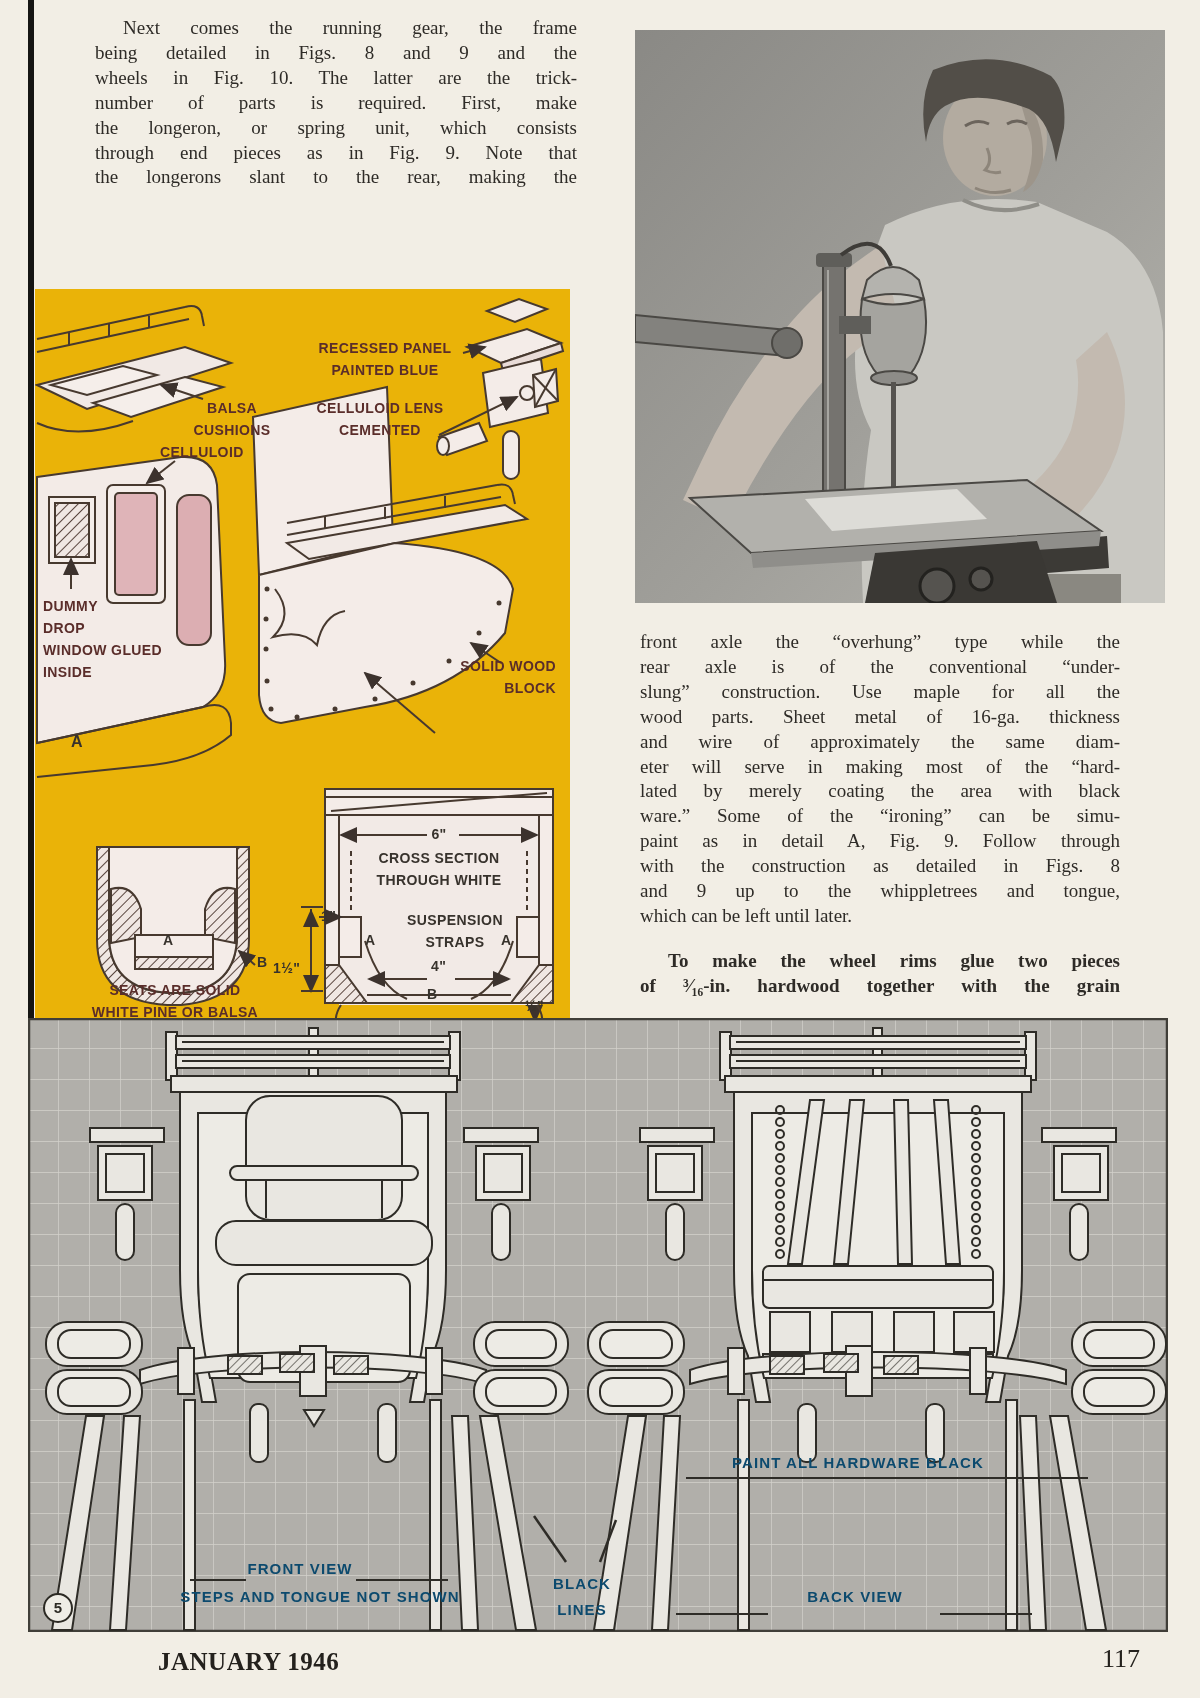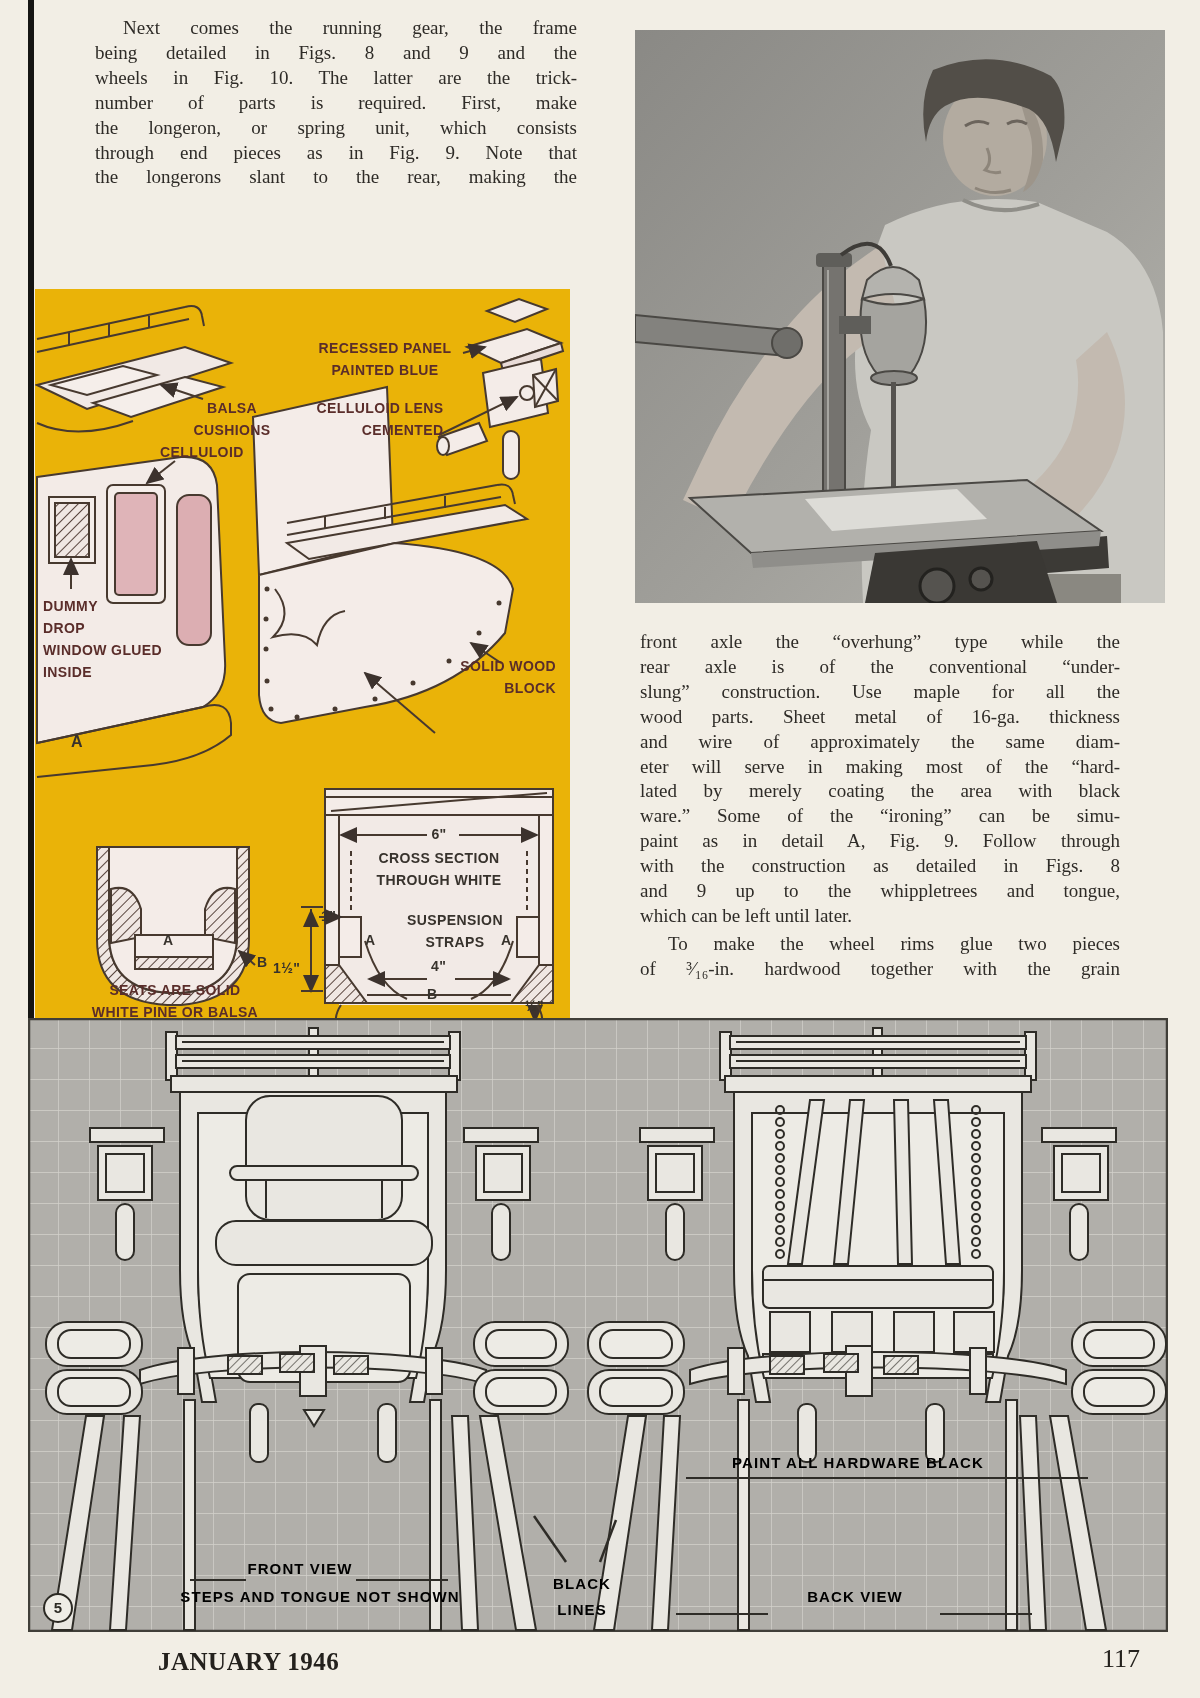--- a/index.html
+++ b/index.html
@@ -8,21 +8,21 @@
     background:#f2eee5;overflow:hidden;
     font-family:"Liberation Serif",serif;color:#2e2b27;
   }
   .scan-edge{position:absolute;left:28px;top:0;width:6px;height:1632px;background:#151513;}
 
   
   .col{position:absolute;font-size:19px;line-height:24.9px;}
   .jline{text-align:justify;text-align-last:justify;}
   .jline.lastleft{text-align-last:left;}
   .jline.indent{text-indent:28px;}
-  .para2{margin-top:3px;}
+  .para2{margin-top:20px;font-weight:bold;}
 
   
   .photo{position:absolute;left:635px;top:30px;width:530px;height:573px;background:#8f8e8a;}
 
   
   .pinkpanel{position:absolute;left:35px;top:265px;width:535px;height:763px;background:#eab308;margin-top:24px;}
   .pinkpanel svg{position:absolute;left:0;top:0;}
   .plabel{
     position:absolute;font-family:"Liberation Sans",sans-serif;font-weight:bold;
     font-size:14px;line-height:22px;letter-spacing:.4px;color:#5a2d2a;
@@ -32,21 +32,21 @@
   .plabel.left{text-align:left;}
   .plabel.right{text-align:right;}
   .plabel.ink{color:#37322c;}
   .plabel.big{font-size:16px;}
 
   
   .blueprint{position:absolute;left:28px;top:1018px;width:1140px;height:614px;background:#b1afaa;}
   .blueprint svg{position:absolute;left:0;top:0;}
   .blabel{
     position:absolute;font-family:"Liberation Sans",sans-serif;font-weight:bold;
-    font-size:15px;line-height:26px;letter-spacing:1.1px;color:#000000;
+    font-size:15px;line-height:26px;letter-spacing:1.1px;color:#0c4a6e;
     white-space:pre-line;text-align:center;transform:translateX(-50%);
   }
   .fig-circle{
     position:absolute;left:15px;top:575px;width:26px;height:26px;border-radius:50%;
     border:2.5px solid #2c2a24;background:#efede6;color:#2c2a24;
     font-family:"Liberation Sans",sans-serif;font-weight:bold;font-size:15px;
     line-height:26px;text-align:center;transform:none;
   }
 
   
@@ -263,21 +263,21 @@
         <path d="M502,716 q12,18 -4,32"></path>
         <path d="M352,748 L318,742" marker-end="url(#arr)"></path>
         <path d="M462,748 L494,742" marker-end="url(#arr)"></path>
       </g>
     </svg>
 
     <div class="plabel ctr" style="left:350px;top:48px;">RECESSED PANEL
 PAINTED BLUE</div>
     <div class="plabel ctr" style="left:197px;top:108px;">BALSA
 CUSHIONS</div>
-    <div class="plabel ctr" style="left:345px;top:108px;text-align:right;">CELLULOID LENS
+    <div class="plabel ctr" style="left:345px;top:108px;">CELLULOID LENS
 CEMENTED</div>
     <div class="plabel left" style="left:125px;top:152px;">CELLULOID</div>
     <div class="plabel left" style="left:8px;top:306px;">DUMMY
 DROP
 WINDOW GLUED
 INSIDE</div>
     <div class="plabel ink big" style="left:36px;top:442px;">A</div>
     <div class="plabel right" style="right:14px;top:366px;">SOLID WOOD
 BLOCK</div>
     <div class="plabel ink ctr" style="left:404px;top:534px;">6"</div>

